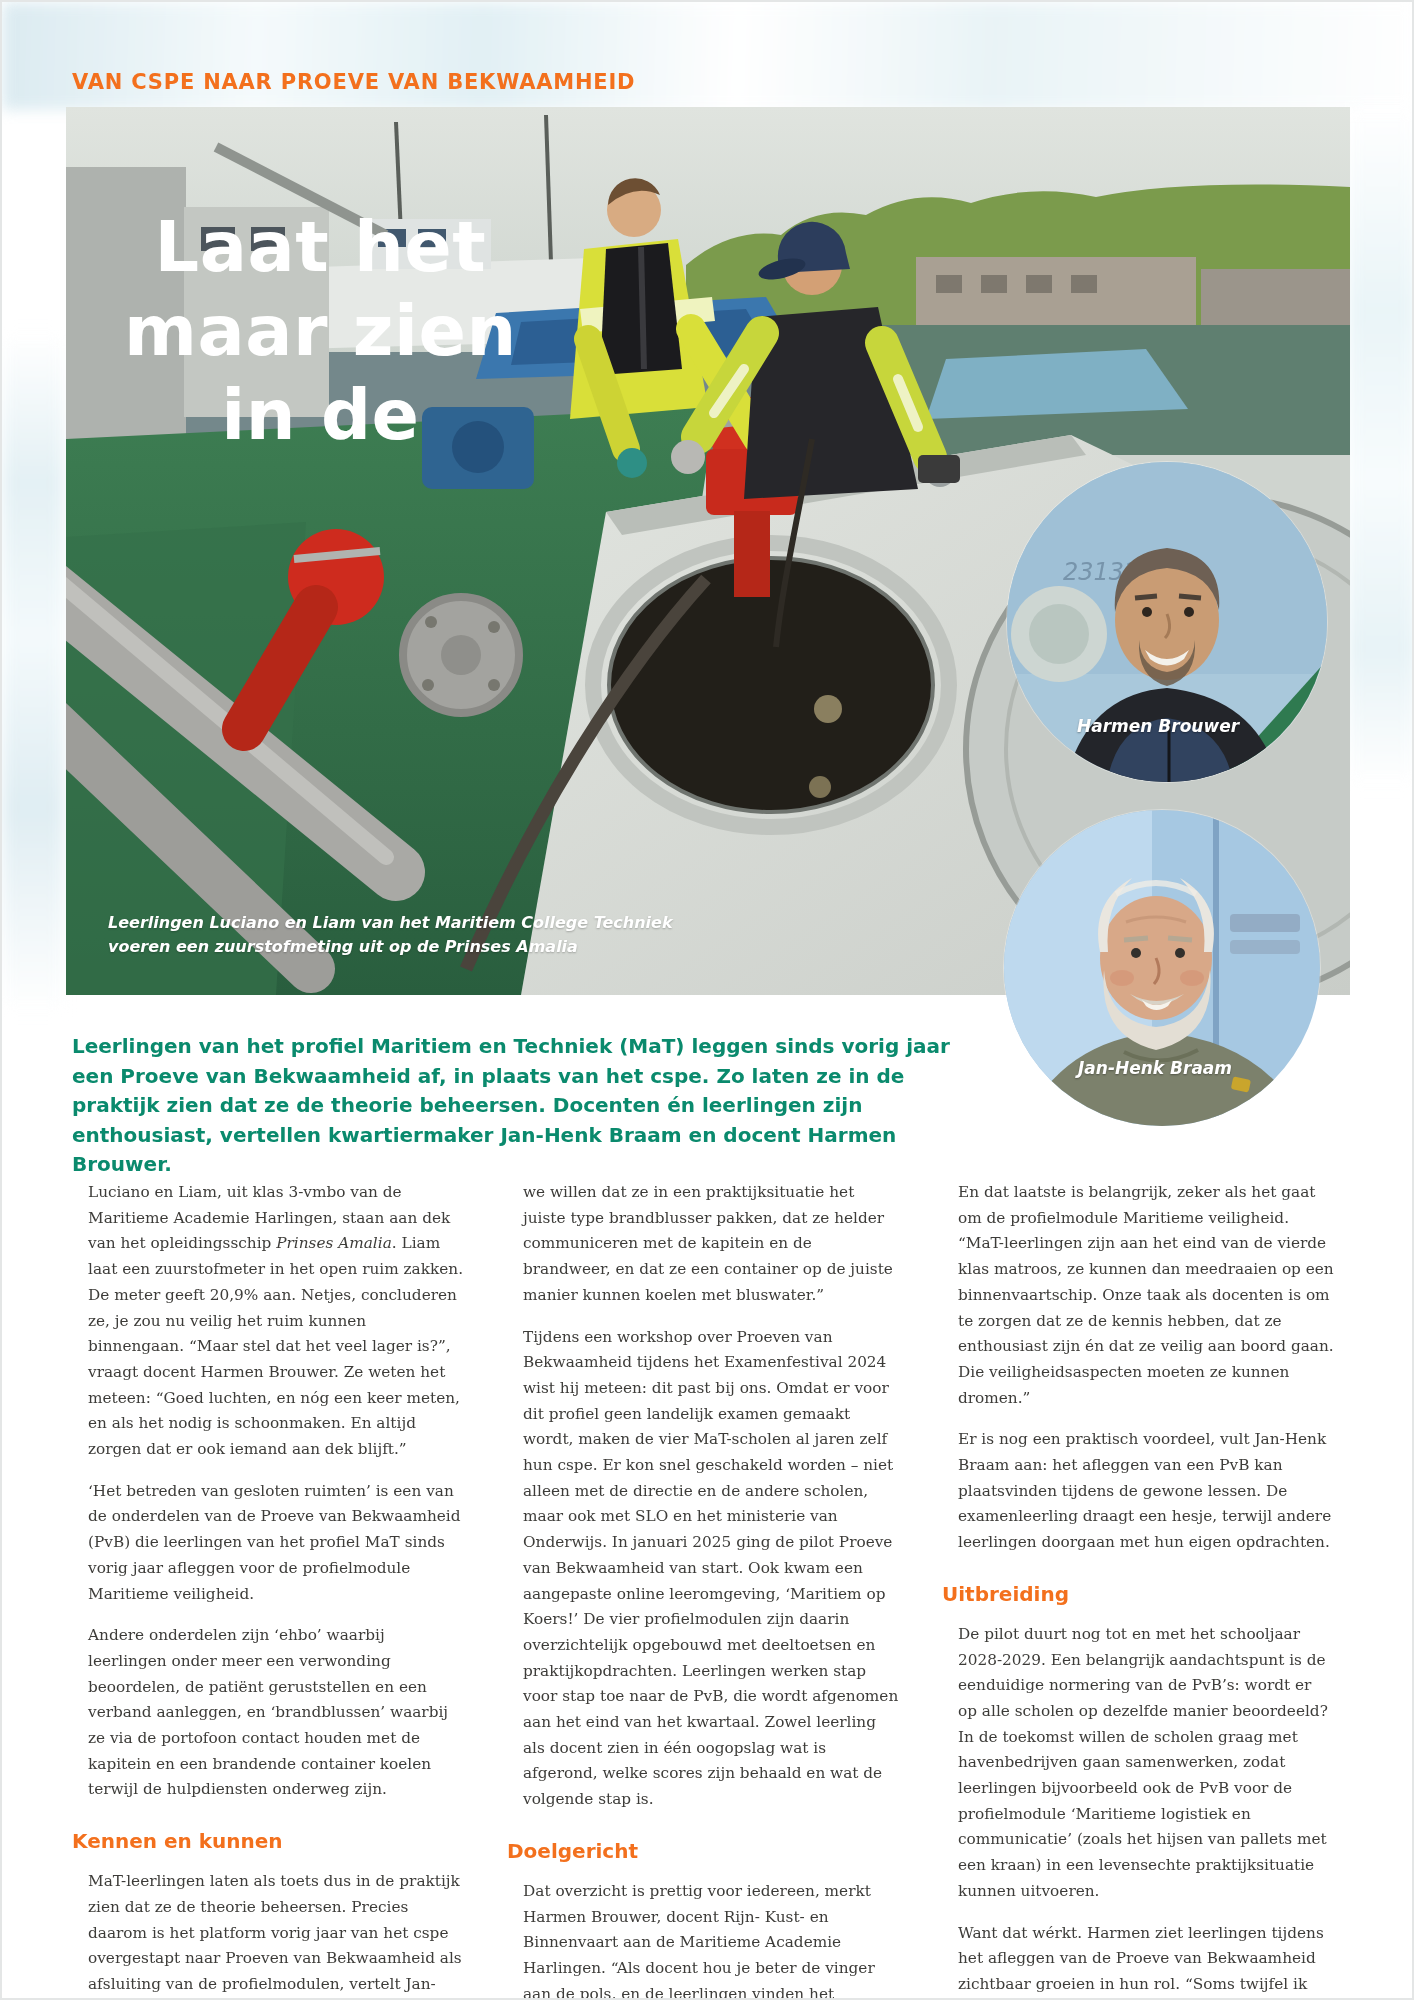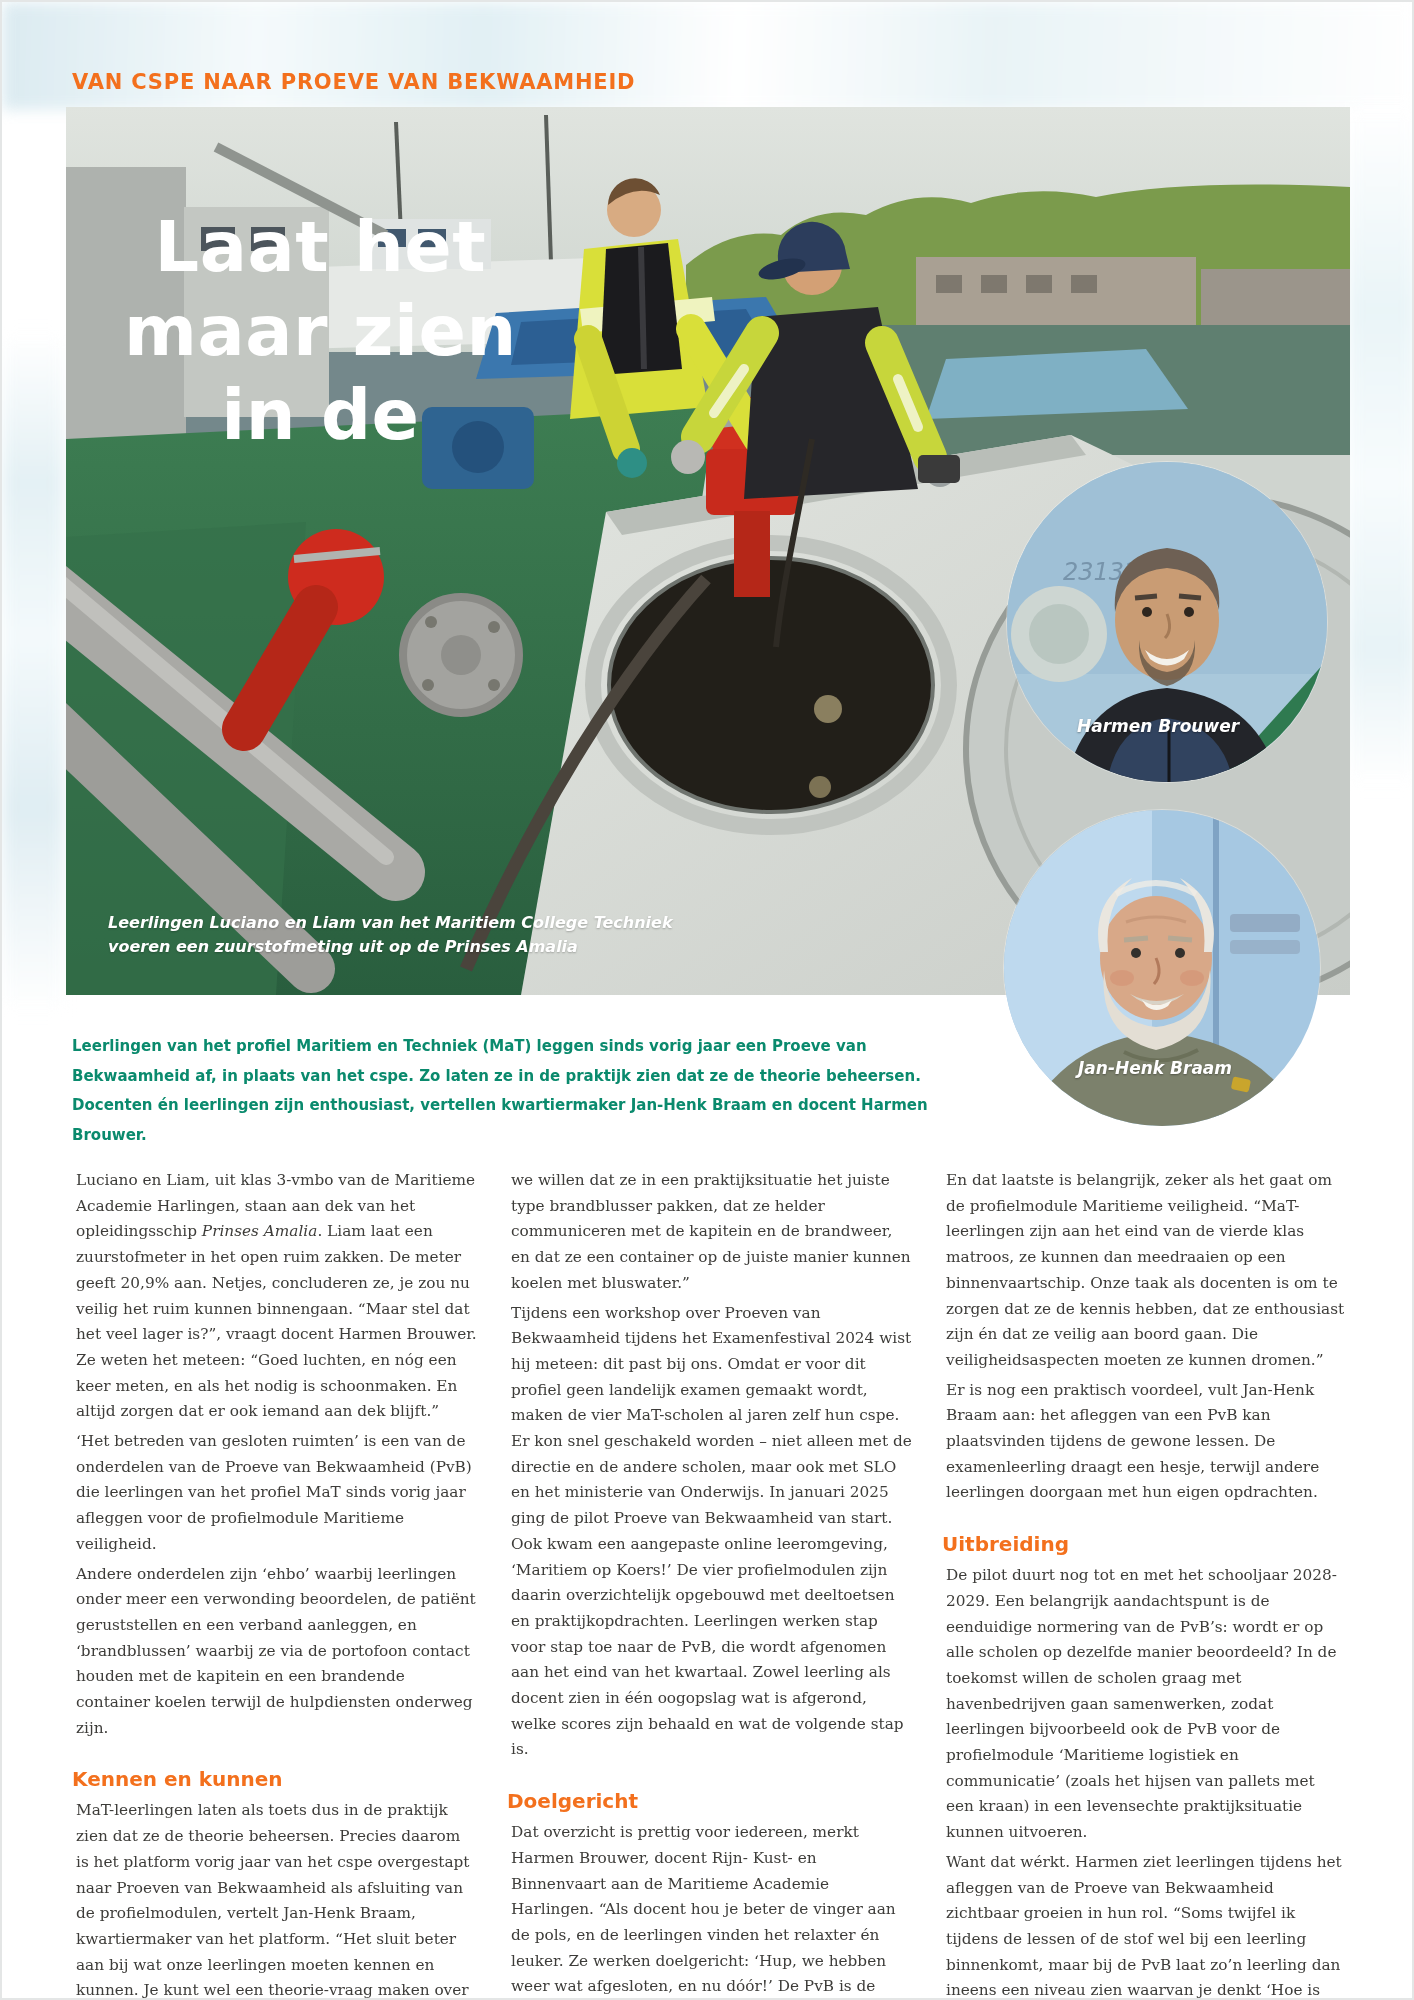--- a/index.html
+++ b/index.html
@@ -55,30 +55,30 @@
   .portrait-2{left:1002px;top:808px;width:316px;height:316px;}
   .portrait-label{
     position:absolute;color:#ffffff;font-size:17px;font-weight:700;font-style:italic;
     text-shadow:0 1px 2px rgba(0,0,0,.35);white-space:nowrap;
   }
   .portrait-1 .portrait-label{left:70px;top:246px;margin-top:8px;}
   .portrait-2 .portrait-label{left:74px;top:248px;}
 
   .intro{
     position:absolute;left:70px;top:1030px;width:906px;
-    color:#0a8a6d;font-size:15px;line-height:29.5px;font-weight:700;
+    color:#0a8a6d;font-size:20px;line-height:29.5px;font-weight:700;
   }
 
   .columns{
     position:absolute;left:70px;top:1162px;width:1280px;
     display:flex;gap:26px;
   }
   .col{width:409px;flex:0 0 409px;}
   .col p{
-    margin:4px;color:#3d3c39;
+    margin:16px;color:#3d3c39;
     font-family:"DejaVu Serif","Liberation Serif",serif;
     font-size:15.3px;line-height:25.7px;
   }
   .col .ital{font-style:italic;}
   .col h3{
     margin:26px 0 7px 0;color:#f3701d;
     font-family:"DejaVu Sans","Liberation Sans",sans-serif;
     font-size:20px;font-weight:800;
   }
 </style>

